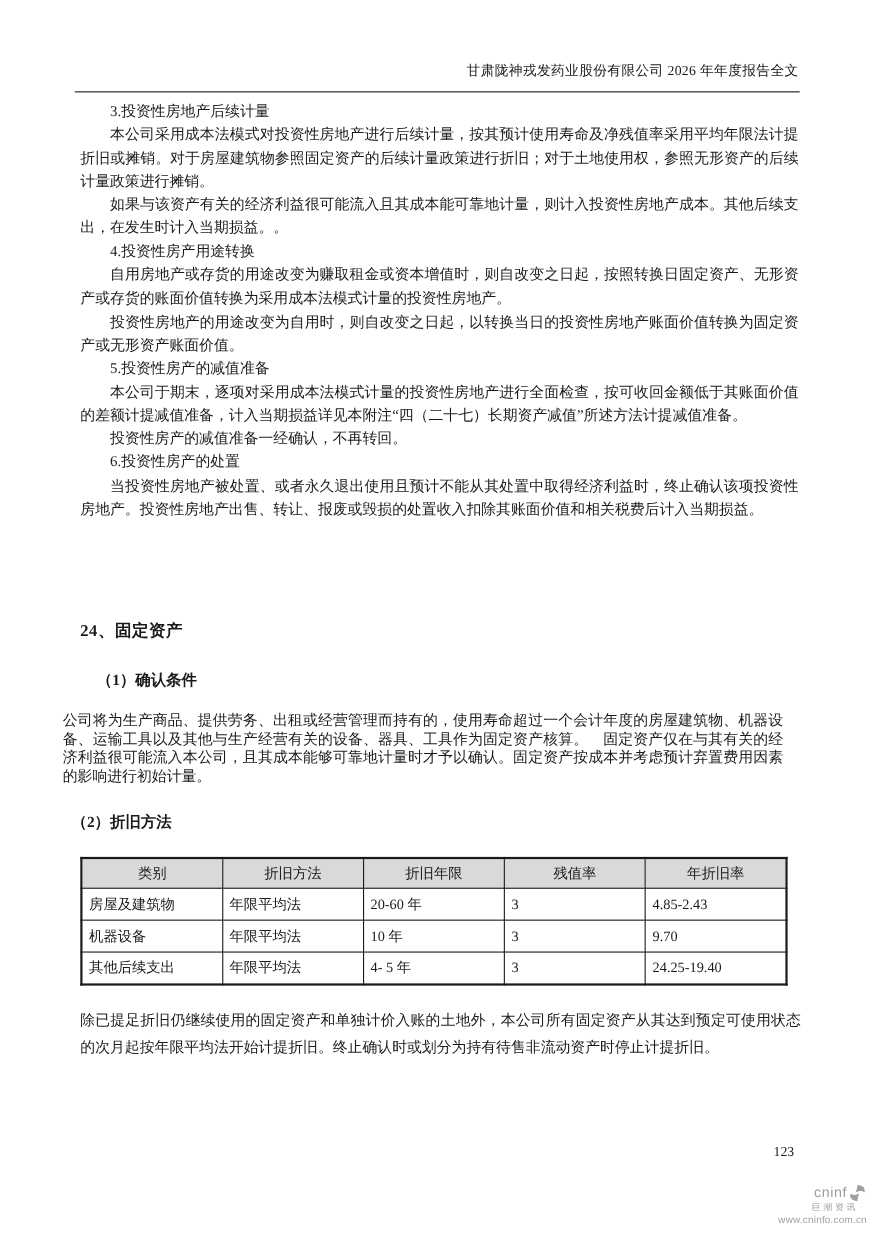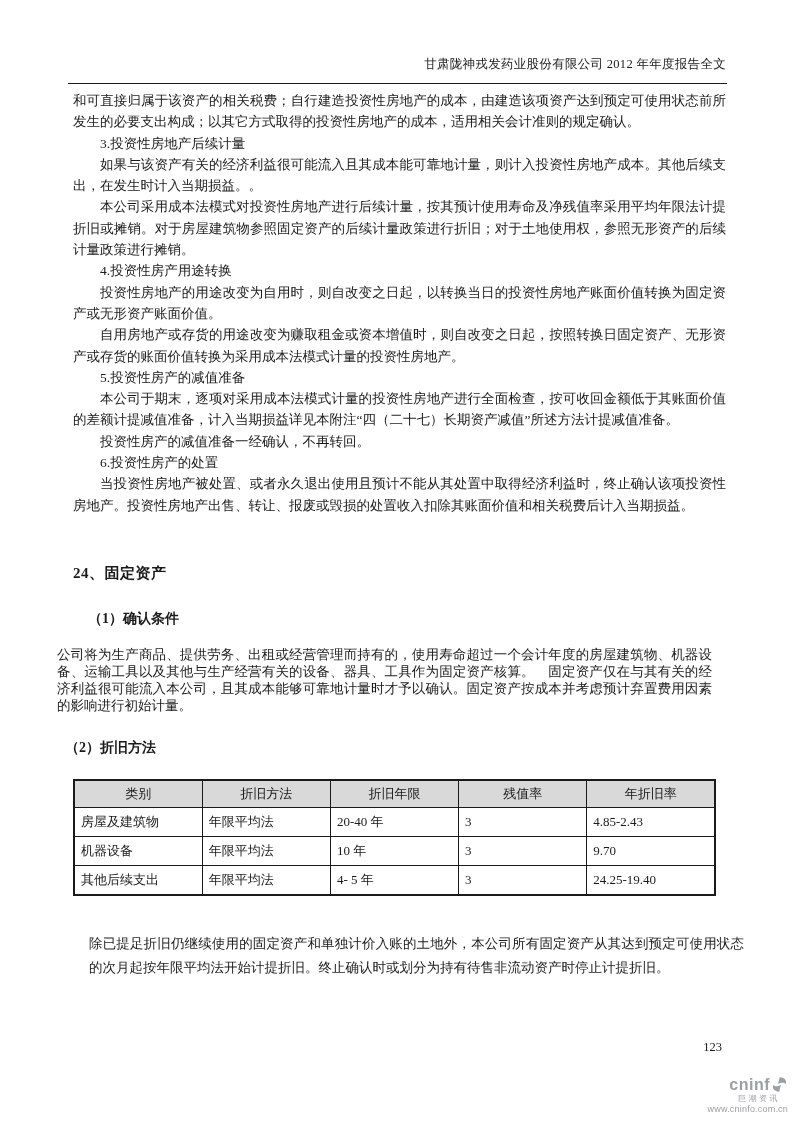--- a/index.html
+++ b/index.html
@@ -47,53 +47,52 @@
   .depr-table th,.depr-table td{
     border:1px solid #1a1a1a;padding:1px 6px;overflow:hidden;white-space:nowrap;
   }
   .depr-table{border:2px solid #1a1a1a;}
   .depr-table th{
     background:#d9d9d9;font-weight:normal;text-align:center;height:24px;
   }
   .depr-table td{height:26px;text-align:left;vertical-align:middle;margin-top:17px;}
   .p-after-table{
     position:absolute;left:73px;top:916px;width:655px;
-    font-size:13.5px;line-height:24px;text-align:justify;margin:16px;
+    font-size:13.5px;line-height:24px;text-align:justify;margin:0;
   }
   
   .page-number{
     position:absolute;top:1040px;right:71px;font-size:12.5px;
   }
   .cninfo-logo{
     position:absolute;top:1076px;right:5px;width:110px;
     text-align:right;color:#9aa0a3;
     font-family:"Liberation Sans","DejaVu Sans",sans-serif;
     line-height:1.1;
   }
   .logo-row{display:flex;align-items:center;justify-content:flex-end;gap:1px;}
-  .logo-word{font-size:16px;font-weight:bold;letter-spacing:.5px;}
+  .logo-word{font-size:13px;font-weight:normal;letter-spacing:.5px;}
   .logo-caption{font-size:8px;letter-spacing:2.5px;margin-top:1px;margin-right:8px;}
   .logo-url{font-size:9px;letter-spacing:.2px;margin-top:2px;}
 </style>
 </head>
 <body>
 
 <div class="page">
 
-  <div class="report-header">甘肃陇神戎发药业股份有限公司 2012 年年度报告全文</div>
+  <div class="report-header">甘肃陇神戎发药业股份有限公司 2026 年年度报告全文</div>
   <div class="header-rule"></div>
 
   <div class="body-flow">
-    <p>和可直接归属于该资产的相关税费；自行建造投资性房地产的成本，由建造该项资产达到预定可使用状态前所发生的必要支出构成；以其它方式取得的投资性房地产的成本，适用相关会计准则的规定确认。</p>
     <p class="ind">3.投资性房地产后续计量</p>
+    <p class="ind">本公司采用成本法模式对投资性房地产进行后续计量，按其预计使用寿命及净残值率采用平均年限法计提折旧或摊销。对于房屋建筑物参照固定资产的后续计量政策进行折旧；对于土地使用权，参照无形资产的后续计量政策进行摊销。</p>
     <p class="ind">如果与该资产有关的经济利益很可能流入且其成本能可靠地计量，则计入投资性房地产成本。其他后续支出，在发生时计入当期损益。。</p>
-    <p class="ind">本公司采用成本法模式对投资性房地产进行后续计量，按其预计使用寿命及净残值率采用平均年限法计提折旧或摊销。对于房屋建筑物参照固定资产的后续计量政策进行折旧；对于土地使用权，参照无形资产的后续计量政策进行摊销。</p>
     <p class="ind">4.投资性房产用途转换</p>
+    <p class="ind">自用房地产或存货的用途改变为赚取租金或资本增值时，则自改变之日起，按照转换日固定资产、无形资产或存货的账面价值转换为采用成本法模式计量的投资性房地产。</p>
     <p class="ind">投资性房地产的用途改变为自用时，则自改变之日起，以转换当日的投资性房地产账面价值转换为固定资产或无形资产账面价值。</p>
-    <p class="ind">自用房地产或存货的用途改变为赚取租金或资本增值时，则自改变之日起，按照转换日固定资产、无形资产或存货的账面价值转换为采用成本法模式计量的投资性房地产。</p>
     <p class="ind">5.投资性房产的减值准备</p>
     <p class="ind">本公司于期末，逐项对采用成本法模式计量的投资性房地产进行全面检查，按可收回金额低于其账面价值的差额计提减值准备，计入当期损益详见本附注“四（二十七）长期资产减值”所述方法计提减值准备。</p>
     <p class="ind">投资性房产的减值准备一经确认，不再转回。</p>
     <p class="ind">6.投资性房产的处置</p>
     <p class="ind">当投资性房地产被处置、或者永久退出使用且预计不能从其处置中取得经济利益时，终止确认该项投资性房地产。投资性房地产出售、转让、报废或毁损的处置收入扣除其账面价值和相关税费后计入当期损益。</p>
   </div>
 
   <div class="h-main">24、固定资产</div>
   <div class="h-sub1">（1）确认条件</div>
   <p class="p-confirm">公司将为生产商品、提供劳务、出租或经营管理而持有的，使用寿命超过一个会计年度的房屋建筑物、机器设备、运输工具以及其他与生产经营有关的设备、器具、工具作为固定资产核算。　固定资产仅在与其有关的经济利益很可能流入本公司，且其成本能够可靠地计量时才予以确认。固定资产按成本并考虑预计弃置费用因素的影响进行初始计量。</p>
@@ -106,21 +105,21 @@
         <th>折旧方法</th>
         <th>折旧年限</th>
         <th>残值率</th>
         <th>年折旧率</th>
       </tr>
     </thead>
     <tbody>
       <tr>
         <td>房屋及建筑物</td>
         <td>年限平均法</td>
-        <td>20-40 年</td>
+        <td>20-60 年</td>
         <td>3</td>
         <td>4.85-2.43</td>
       </tr>
       <tr>
         <td>机器设备</td>
         <td>年限平均法</td>
         <td>10 年</td>
         <td>3</td>
         <td>9.70</td>
       </tr>

